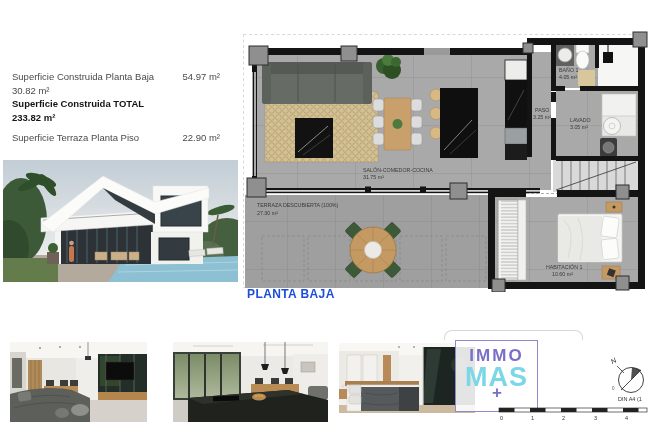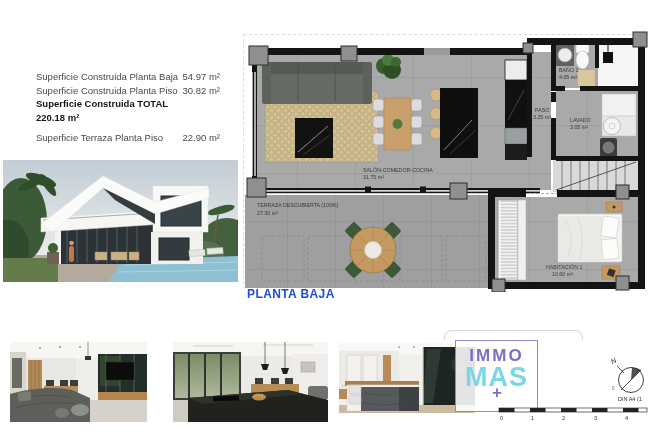--- a/index.html
+++ b/index.html
@@ -1,20 +1,20 @@
 <!DOCTYPE html>
 <html><head>
 <meta charset="utf-8">
 <style>
   html,body{margin:0;padding:0;background:#fff;}
   .canvas{position:relative;width:648px;height:439px;background:#ffffff;overflow:hidden;
           font-family:"Liberation Sans",sans-serif;}
   
   .summary{position:absolute;left:12px;top:70px;width:208px;font-size:9.5px;color:#4a4a4a;}
-  .summary .row{display:flex;justify-content:space-between;line-height:13.5px;margin-left:24px;}
+  .summary .row{display:flex;justify-content:space-between;line-height:13.5px;}
   .summary .row.total{font-weight:bold;color:#141414;flex-direction:column;}
   .summary .row.gap{margin-top:7px;align-items:flex-end;}
   
   .villa{position:absolute;left:3px;top:160px;width:235px;height:122px;}
   .photo1{position:absolute;left:10px;top:342px;width:137px;height:80px;}
   .photo2{position:absolute;left:173px;top:342px;width:155px;height:80px;}
   .photo3{position:absolute;left:339px;top:343px;width:136px;height:70px;}
   
   .plan{position:absolute;left:240px;top:30px;width:408px;height:262px;}
   .plan-title{position:absolute;left:247px;top:287px;font-size:12px;font-weight:bold;
@@ -41,26 +41,25 @@
 <body>
 
 <div class="canvas">
 
   <div class="summary">
     <div class="row">
       <span>Superficie Construida Planta Baja</span>
       <span>54.97 m²</span>
     </div>
     <div class="row">
-      <span>Superficie Construida Planta Piso</span>
       <span>30.82 m²</span>
     </div>
     <div class="row total">
       <span>Superficie Construida TOTAL</span>
-      <span>220.18 m²</span>
+      <span>233.82 m²</span>
     </div>
     <div class="row gap">
       <span>Superficie Terraza Planta Piso</span>
       <span>22.90 m²</span>
     </div>
   </div>
 
   <svg class="villa" viewBox="0 0 235 122">
     <defs>
       <linearGradient id="sky" x1="0" y1="0" x2="0" y2="1">

